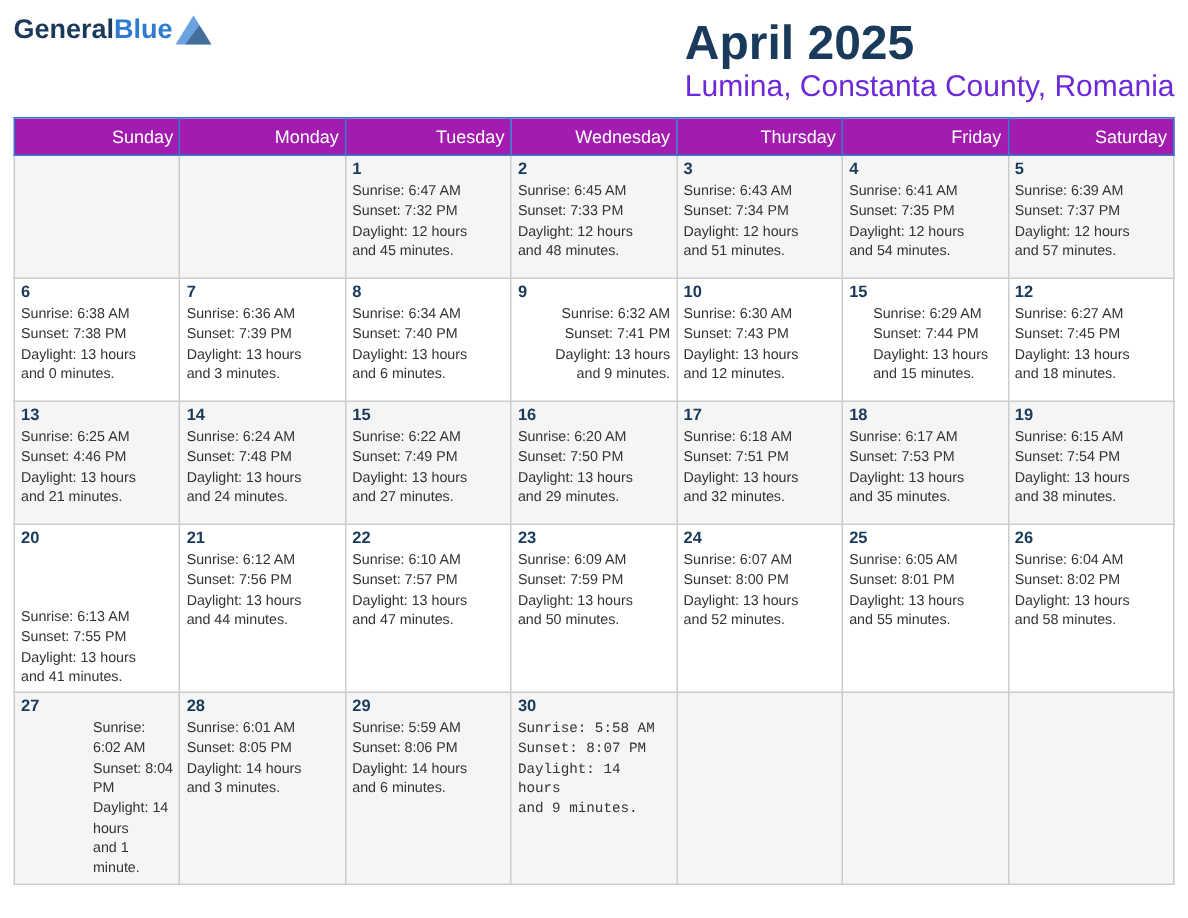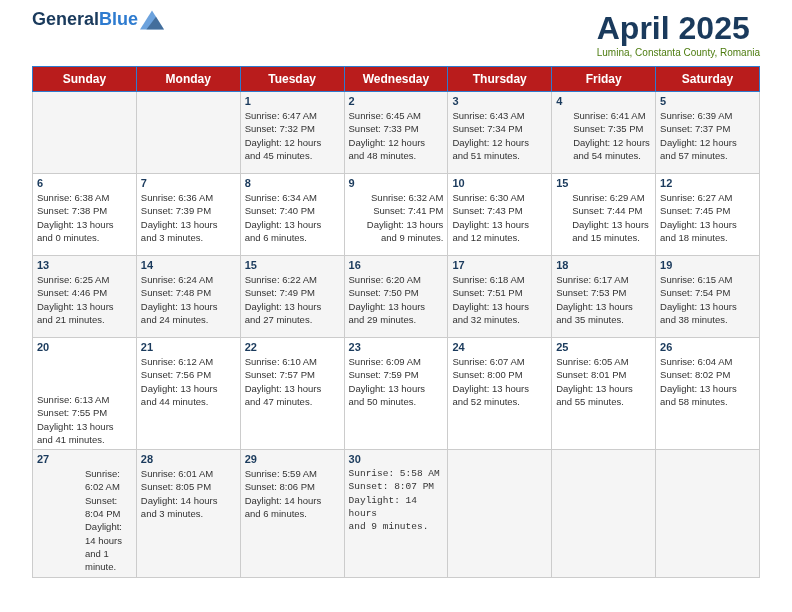--- a/index.html
+++ b/index.html
@@ -6,21 +6,21 @@
     body {
       width: 792px;
       height: 612px;
       font-family: Arial, sans-serif;
       background: #fff;
       overflow: hidden;
     }
     .container {
       width: 792px;
       height: 432px;
-      padding: 10px 32px;
+      padding: 10px 9px;
     }
     .header {
       display: flex;
       justify-content: space-between;
       align-items: flex-start;
       margin-bottom: 8px;
     }
     .logo {
       display: flex;
       align-items: center;
@@ -41,35 +41,35 @@
     }
     .title-section {
       text-align: left;
     }
     .month-title {
       font-size: 32px;
       font-weight: bold;
       color: #1a3a5c;
     }
     .subtitle {
-      font-size: 10px;
-      color: #4d7c0f;
+      font-size: 20px;
+      color: #6d28d9;
     }
     table {
       width: 100%;
       border-collapse: collapse;
       table-layout: fixed;
     }
     thead tr th {
-      background-color: #b91c1c;
+      background-color: #a21caf;
       color: white;
       font-size: 12px;
-      font-weight: bold;
+      font-weight: normal;
       padding: 5px 4px;
-      text-align: center;
+      text-align: right;
       border: 1px solid #2e7bcf;
     }
     tbody tr td {
       border: 1px solid #ccc;
       vertical-align: top;
       padding: 3px 4px;
       font-size: 10px;
       color: #333;
       height: 82px;
     }
@@ -146,21 +146,21 @@
           </td>
           <td>
             <span class="day-num">3</span>
             <div class="day-info" style="white-space: pre-line;">Sunrise: 6:43 AM
 Sunset: 7:34 PM
 Daylight: 12 hours
 and 51 minutes.</div>
           </td>
           <td>
             <span class="day-num">4</span>
-            <div class="day-info" style="white-space: pre-line; margin-left: 17px;">Sunrise: 6:41 AM
+            <div class="day-info" style="white-space: pre-line;">Sunrise: 6:41 AM
 Sunset: 7:35 PM
 Daylight: 12 hours
 and 54 minutes.</div>
           </td>
           <td>
             <span class="day-num">5</span>
             <div class="day-info" style="white-space: pre-line;">Sunrise: 6:39 AM
 Sunset: 7:37 PM
 Daylight: 12 hours
 and 57 minutes.</div>

